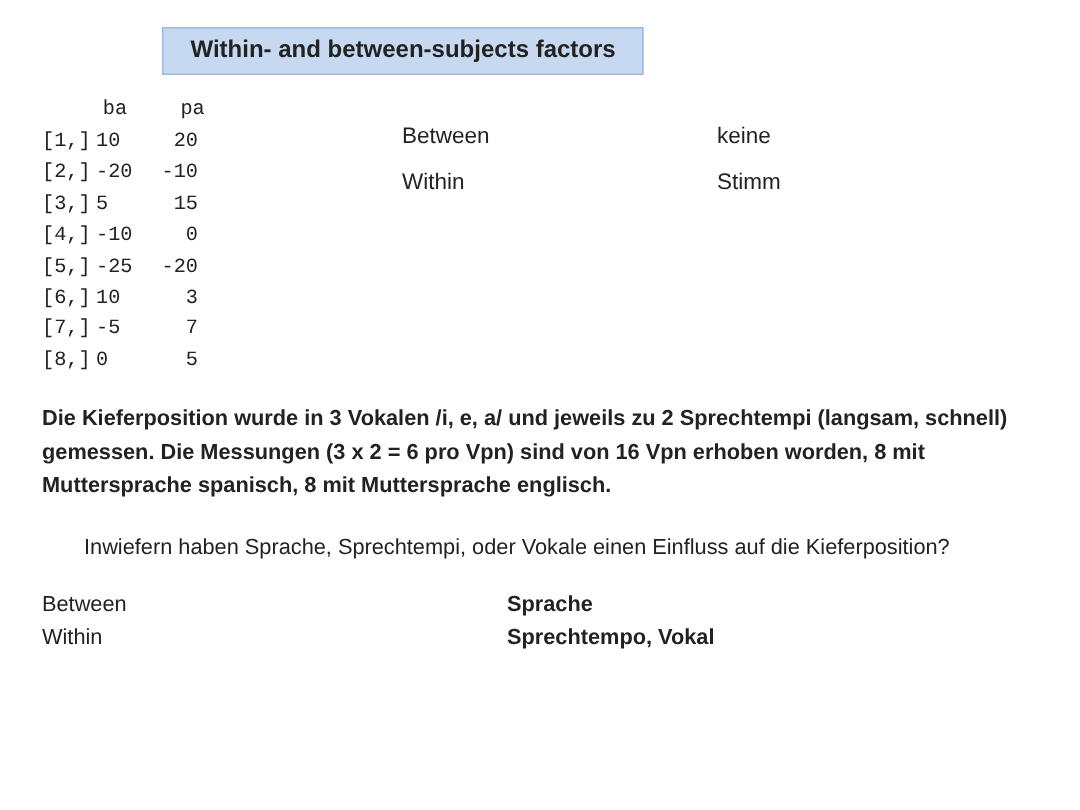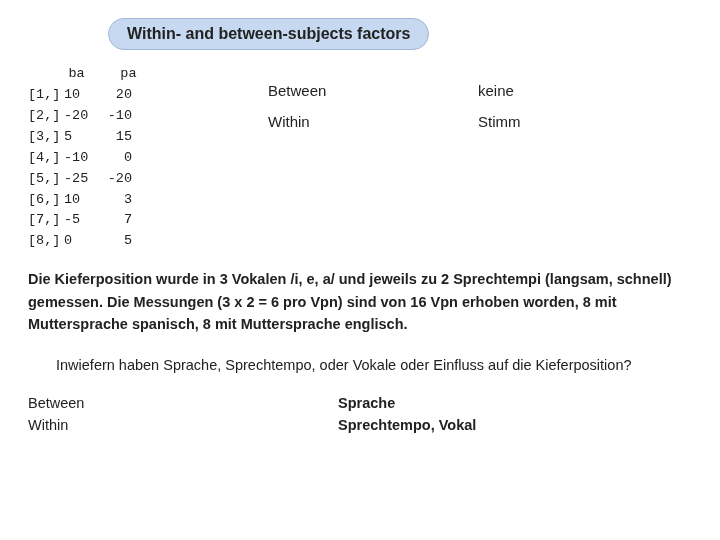--- a/index.html
+++ b/index.html
@@ -1,15 +1,15 @@
 <!DOCTYPE html>
 <html><head>
   <meta charset="utf-8">
   <style>
-    * { margin: 0; padding: 0; box-sizing: border-box; border-radius: 30px; }
+    * { margin: 0; padding: 0; box-sizing: border-box; }
 
     body {
       width: 720px;
       height: 540px;
       background: #ffffff;
       font-family: Arial, sans-serif;
       font-size: 15px;
       color: #222;
       overflow: hidden;
     }
@@ -211,21 +211,21 @@
       </div>
       <div class="bw-row">
         <span class="bw-label">Within</span>
         <span class="bw-value">Stimm</span>
       </div>
     </div>
   </div>
 
   <div class="paragraph">Die Kieferposition wurde in 3 Vokalen /i, e, a/ und jeweils zu 2 Sprechtempi (langsam, schnell) gemessen. Die Messungen (3 x 2 = 6 pro Vpn) sind von 16 Vpn erhoben worden, 8 mit Muttersprache spanisch, 8 mit Muttersprache englisch.</div>
 
-  <div class="question-block">Inwiefern haben Sprache, Sprechtempo, oder Vokale oder Einfluss auf die Kieferposition?</div>
+  <div class="question-block">Inwiefern haben Sprache, Sprechtempi, oder Vokale einen Einfluss auf die Kieferposition?</div>
 
   <div class="bottom-section">
     <div class="bottom-row">
       <span class="bottom-label">Between</span>
       <span class="bottom-value">Sprache</span>
     </div>
     <div class="bottom-row">
       <span class="bottom-label">Within</span>
       <span class="bottom-value">Sprechtempo, Vokal</span>
     </div>

